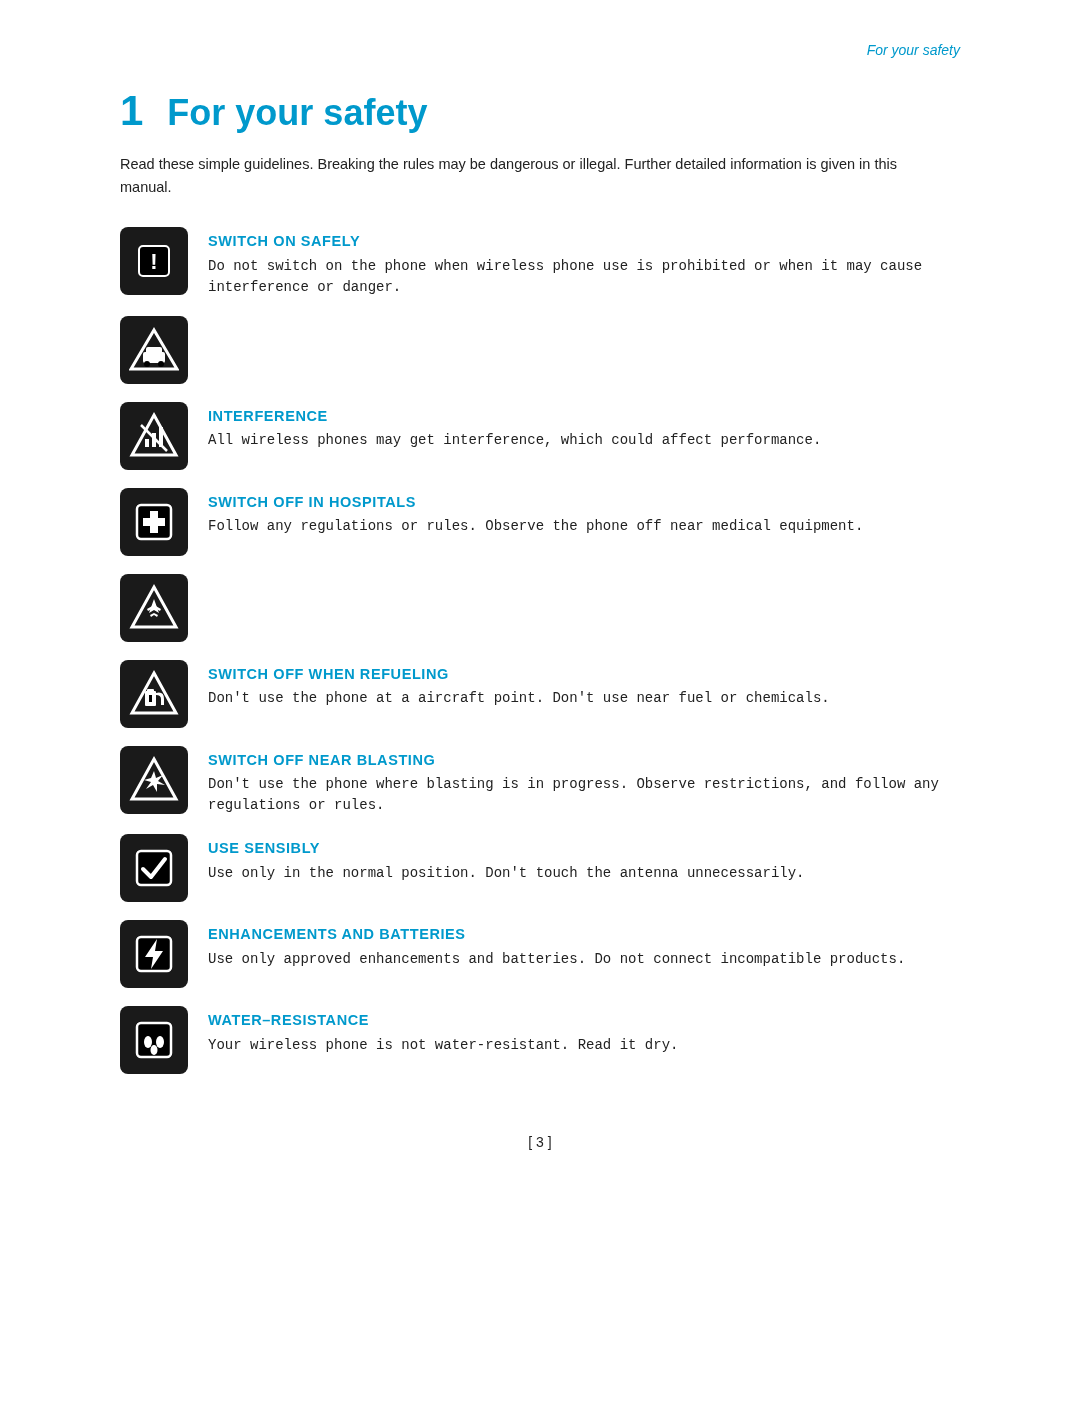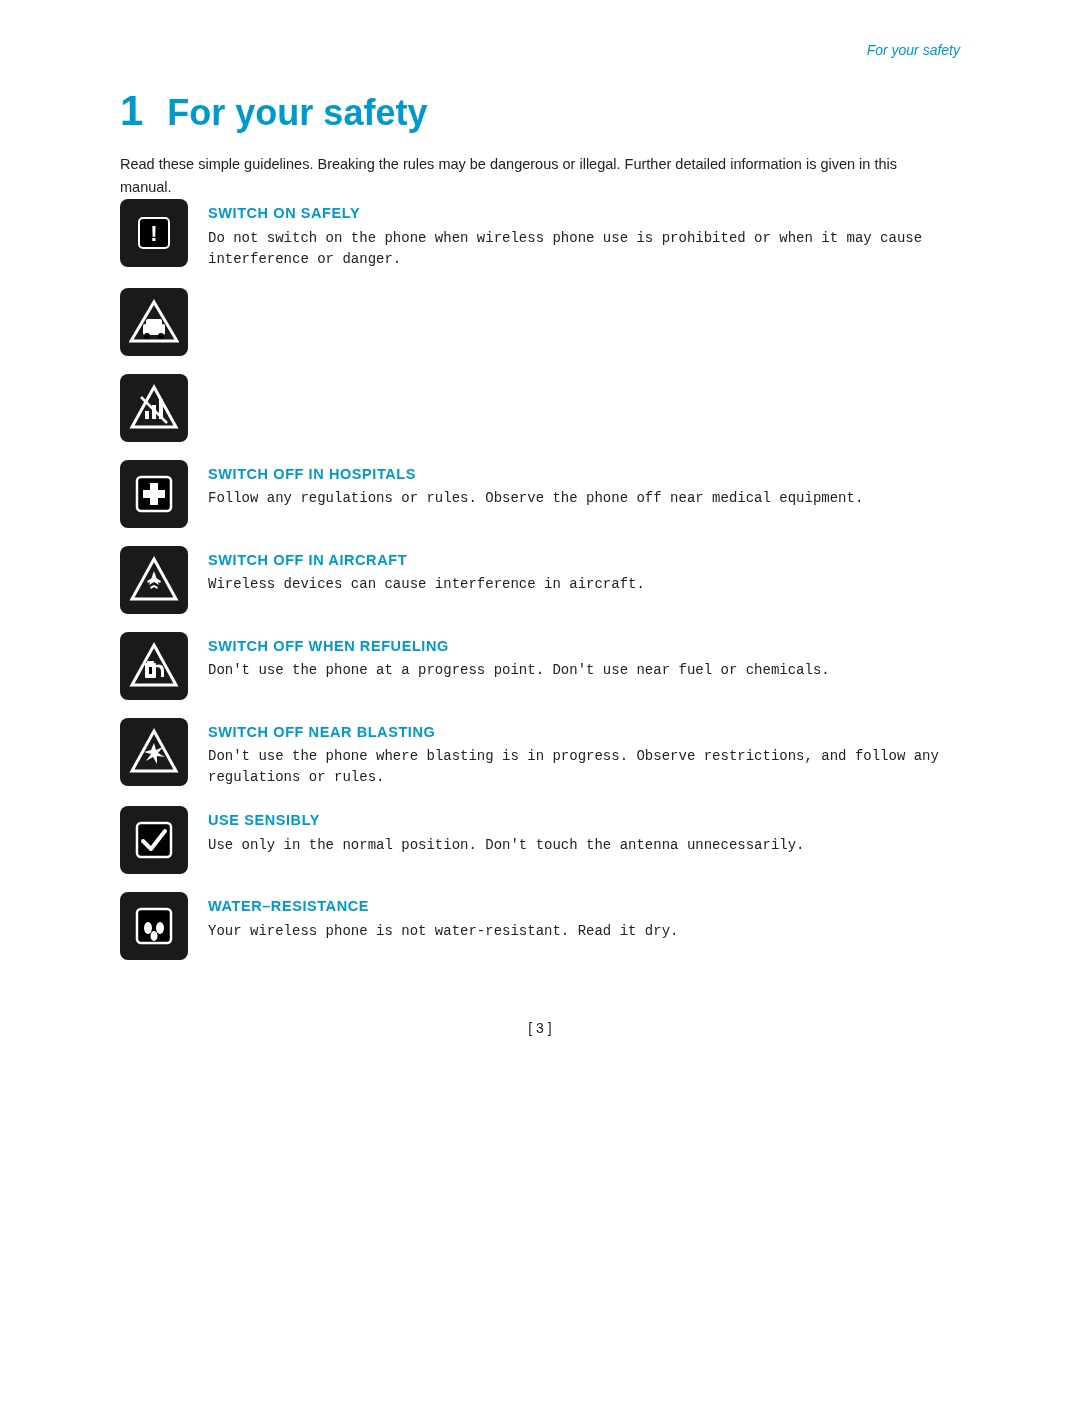--- a/index.html
+++ b/index.html
@@ -37,20 +37,21 @@
     }
     .chapter-name {
       font-size: 36px;
       font-weight: bold;
       color: #0099cc;
       line-height: 1.1;
     }
     .intro-text {
       font-size: 14.5px;
       color: #222;
+      margin-bottom: 28px;
       max-width: 820px;
       line-height: 1.6;
     }
     .safety-items {
       display: flex;
       flex-direction: column;
       gap: 0px;
     }
     .safety-item {
       display: flex;
@@ -147,20 +148,24 @@
       <svg viewBox="0 0 50 50" fill="white">
         <polygon points="25,4 47,44 3,44" fill="none" stroke="white" stroke-width="3"></polygon>
 
         <rect x="16" y="28" width="4" height="8" fill="white"></rect>
         <rect x="23" y="22" width="4" height="14" fill="white"></rect>
         <rect x="30" y="16" width="4" height="20" fill="white"></rect>
 
         <line x1="12" y1="14" x2="38" y2="40" stroke="white" stroke-width="2.5"></line>
       </svg>
     </div>
+    <div class="item-content">
+      <div class="item-title">INTERFERENCE</div>
+      <div class="item-desc">All wireless phones may get interference, which could affect performance.</div>
+    </div>
   </div>
 
   <div class="safety-item">
     <div class="icon-box">
       <svg viewBox="0 0 50 50" fill="white">
         <rect x="8" y="8" width="34" height="34" rx="4" fill="black" stroke="white" stroke-width="2.5"></rect>
 
         <rect x="21" y="14" width="8" height="22" fill="white"></rect>
         <rect x="14" y="21" width="22" height="8" fill="white"></rect>
       </svg>
@@ -173,41 +178,37 @@
 
   <div class="safety-item">
     <div class="icon-box">
       <svg viewBox="0 0 50 50" fill="white">
         <polygon points="25,4 47,44 3,44" fill="none" stroke="white" stroke-width="3"></polygon>
 
         <path d="M25 16 L30 30 L25 27 L20 30 Z" fill="white"></path>
         <path d="M18 26 L25 22 L32 26 L31 28 L25 25 L19 28 Z" fill="white"></path>
         <path d="M21 32 L25 30 L29 32 L28 34 L25 32 L22 34 Z" fill="white"></path>
       </svg>
-    </div>
-    <div class="item-content">
-      <div class="item-title">SWITCH OFF IN AIRCRAFT</div>
-      <div class="item-desc">Wireless devices can cause interference in aircraft.</div>
     </div>
   </div>
 
   <div class="safety-item">
     <div class="icon-box">
       <svg viewBox="0 0 50 50" fill="white">
         <polygon points="25,4 47,44 3,44" fill="none" stroke="white" stroke-width="3"></polygon>
 
         <rect x="16" y="22" width="11" height="15" rx="1" fill="white"></rect>
         <rect x="20" y="26" width="3" height="7" fill="black"></rect>
         <path d="M27 24 Q35 22 35 30 L35 36 L32 36 L32 30 Q32 26 27 26Z" fill="white"></path>
         <rect x="18" y="20" width="7" height="4" rx="1" fill="white"></rect>
       </svg>
     </div>
     <div class="item-content">
       <div class="item-title">SWITCH OFF WHEN REFUELING</div>
-      <div class="item-desc">Don't use the phone at a progress point. Don't use near fuel or chemicals.</div>
+      <div class="item-desc">Don't use the phone at a aircraft point. Don't use near fuel or chemicals.</div>
     </div>
   </div>
 
   <div class="safety-item">
     <div class="icon-box">
       <svg viewBox="0 0 50 50" fill="white">
         <polygon points="25,4 47,44 3,44" fill="none" stroke="white" stroke-width="3"></polygon>
 
         <polygon points="25,16 27,23 34,20 29,26 36,30 28,29 28,37 24,30 17,34 22,27 15,25 22,23" fill="white"></polygon>
       </svg>
@@ -226,20 +227,33 @@
         <polyline points="14,26 22,34 36,16" fill="none" stroke="white" stroke-width="4" stroke-linecap="round" stroke-linejoin="round"></polyline>
       </svg>
     </div>
     <div class="item-content">
       <div class="item-title">USE SENSIBLY</div>
       <div class="item-desc">Use only in the normal position. Don't touch the antenna unnecessarily.</div>
     </div>
   </div>
 
 
+  <div class="safety-item">
+    <div class="icon-box">
+      <svg viewBox="0 0 50 50" fill="white">
+        <rect x="8" y="8" width="34" height="34" rx="4" fill="black" stroke="white" stroke-width="2.5"></rect>
+
+        <path d="M28 10 L16 28 L24 28 L22 40 L34 22 L26 22 Z" fill="white"></path>
+      </svg>
+    </div>
+    <div class="item-content">
+      <div class="item-title">ENHANCEMENTS AND BATTERIES</div>
+      <div class="item-desc">Use only approved enhancements and batteries. Do not connect incompatible products.</div>
+    </div>
+  </div>
 
   <div class="safety-item">
     <div class="icon-box">
       <svg viewBox="0 0 50 50" fill="white">
         <rect x="8" y="8" width="34" height="34" rx="4" fill="black" stroke="white" stroke-width="2.5"></rect>
 
         <ellipse cx="19" cy="27" rx="4" ry="6" fill="white"></ellipse>
         <path d="M19 21 Q23 24 19 33 Q15 24 19 21Z" fill="white"></path>
         <ellipse cx="31" cy="27" rx="4" ry="6" fill="white"></ellipse>
         <path d="M31 21 Q35 24 31 33 Q27 24 31 21Z" fill="white"></path>

